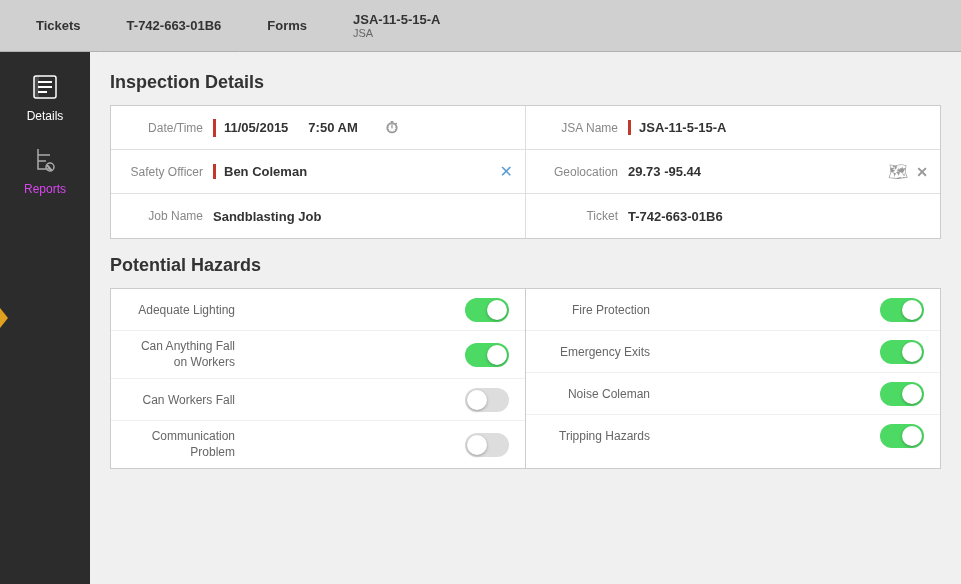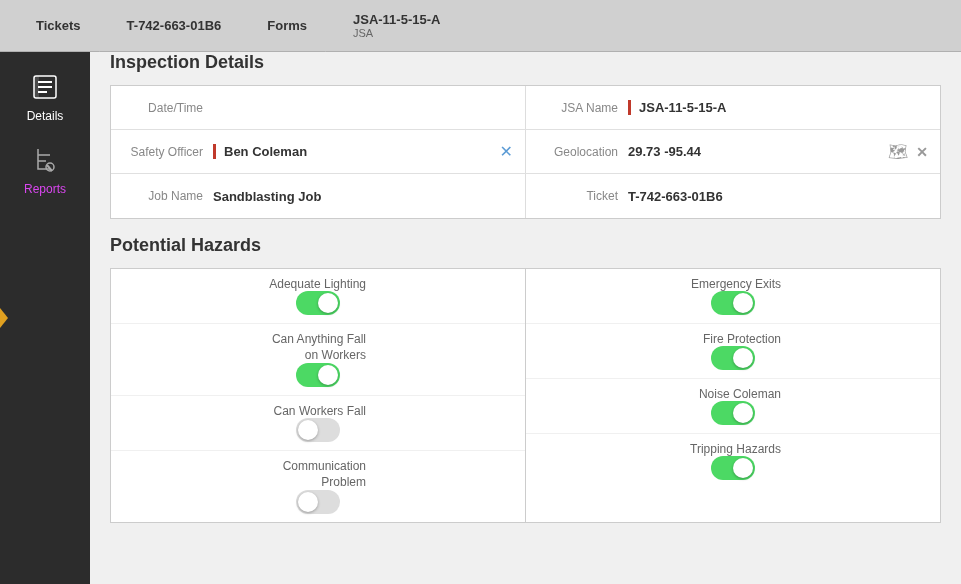--- a/index.html
+++ b/index.html
@@ -112,21 +112,21 @@
     .sidebar-item .icon {
       margin-bottom: 4px;
       font-size: 20px;
     }
 
     
     .content {
       flex: 1;
       background: #f0f0f0;
       overflow-y: auto;
-      padding: 0 20px;
+      padding: 20px 20px;
     }
 
     
     .section-title {
       font-size: 18px;
       font-weight: bold;
       color: #333;
       margin-bottom: 12px;
     }
 
@@ -244,21 +244,20 @@
     .hazards-col + .hazards-col {
       border-left: none;
     }
     .hazard-row {
       display: flex;
       align-items: center;
       justify-content: space-between;
       padding: 8px 16px;
       border-bottom: 1px solid #f0f0f0;
       min-height: 42px;
-      flex-direction: column;
     }
     .hazard-row:last-child {
       border-bottom: none;
     }
 
     
     .clock-icon {
       color: #999;
       font-size: 16px;
       margin-left: 8px;
@@ -337,20 +336,27 @@
 
   <div class="content">
 
     <div class="section-title">Inspection Details</div>
 
     <div class="card">
 
       <div class="form-row">
         <div class="form-cell half">
           <span class="form-label">Date/Time</span>
+          <div class="form-value">
+            <div class="date-time">
+              <span>11/05/2015</span>
+              <span>7:50 AM</span>
+              <span class="clock-icon">⏱</span>
+            </div>
+          </div>
         </div>
         <div class="form-cell-divider"></div>
         <div class="form-cell half">
           <span class="form-label">JSA Name</span>
           <div class="form-value">JSA-11-5-15-A</div>
         </div>
       </div>
 
       <div class="form-row">
         <div class="form-cell half">
@@ -420,38 +426,38 @@
             <div class="toggle-track off">
               <div class="toggle-thumb"></div>
             </div>
           </div>
         </div>
       </div>
 
       <div class="hazards-col">
 
         <div class="hazard-row">
+          <span class="toggle-label">Fire Protection</span>
+          <div class="toggle">
+            <div class="toggle-track on">
+              <div class="toggle-thumb"></div>
+            </div>
+          </div>
+        </div>
+
+        <div class="hazard-row">
           <span class="toggle-label">Emergency Exits</span>
           <div class="toggle">
             <div class="toggle-track on">
               <div class="toggle-thumb"></div>
             </div>
           </div>
         </div>
 
         <div class="hazard-row">
-          <span class="toggle-label">Fire Protection</span>
-          <div class="toggle">
-            <div class="toggle-track on">
-              <div class="toggle-thumb"></div>
-            </div>
-          </div>
-        </div>
-
-        <div class="hazard-row">
           <span class="toggle-label">Noise Coleman</span>
           <div class="toggle">
             <div class="toggle-track on">
               <div class="toggle-thumb"></div>
             </div>
           </div>
         </div>
 
         <div class="hazard-row">
           <span class="toggle-label">Tripping Hazards</span>

